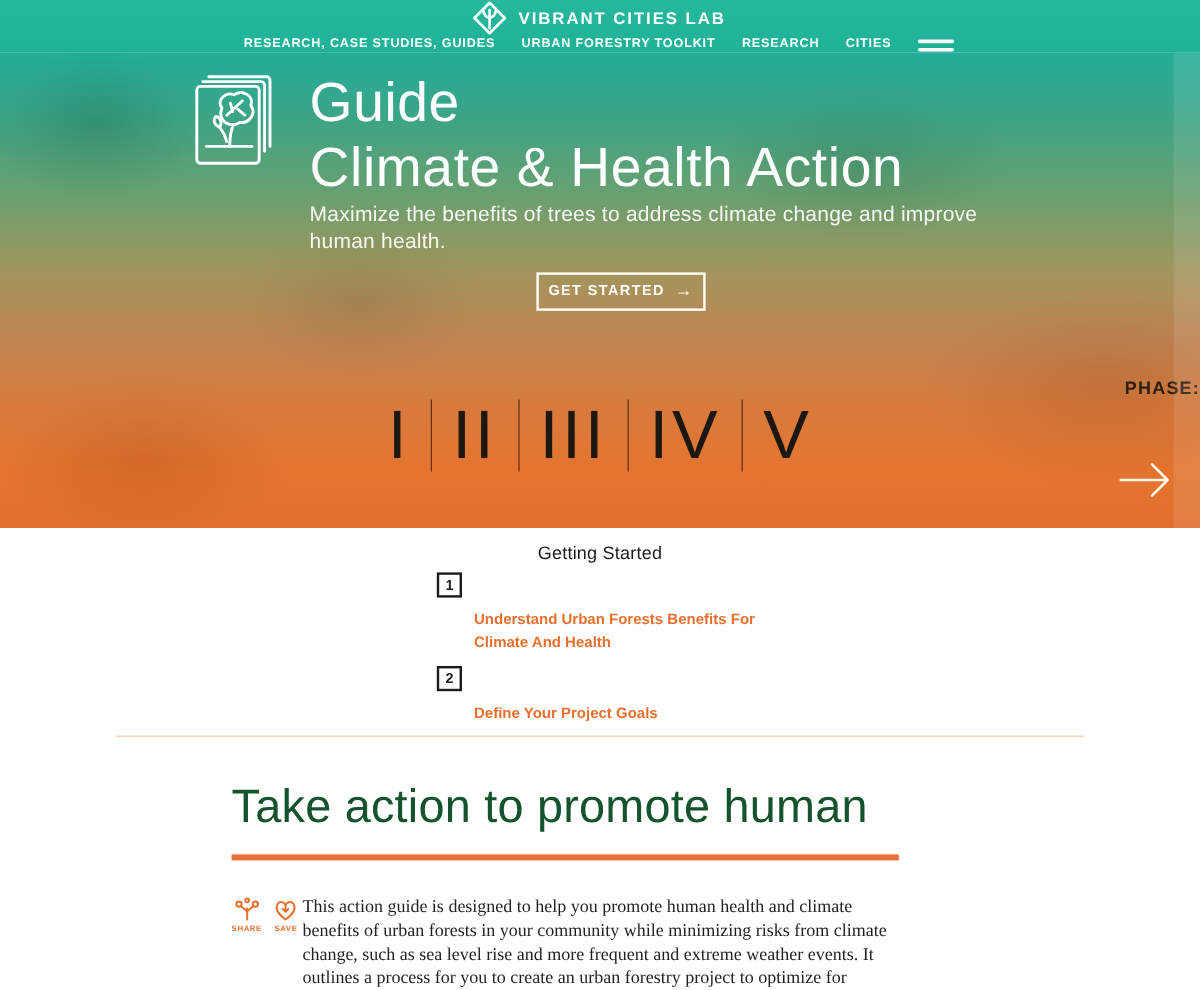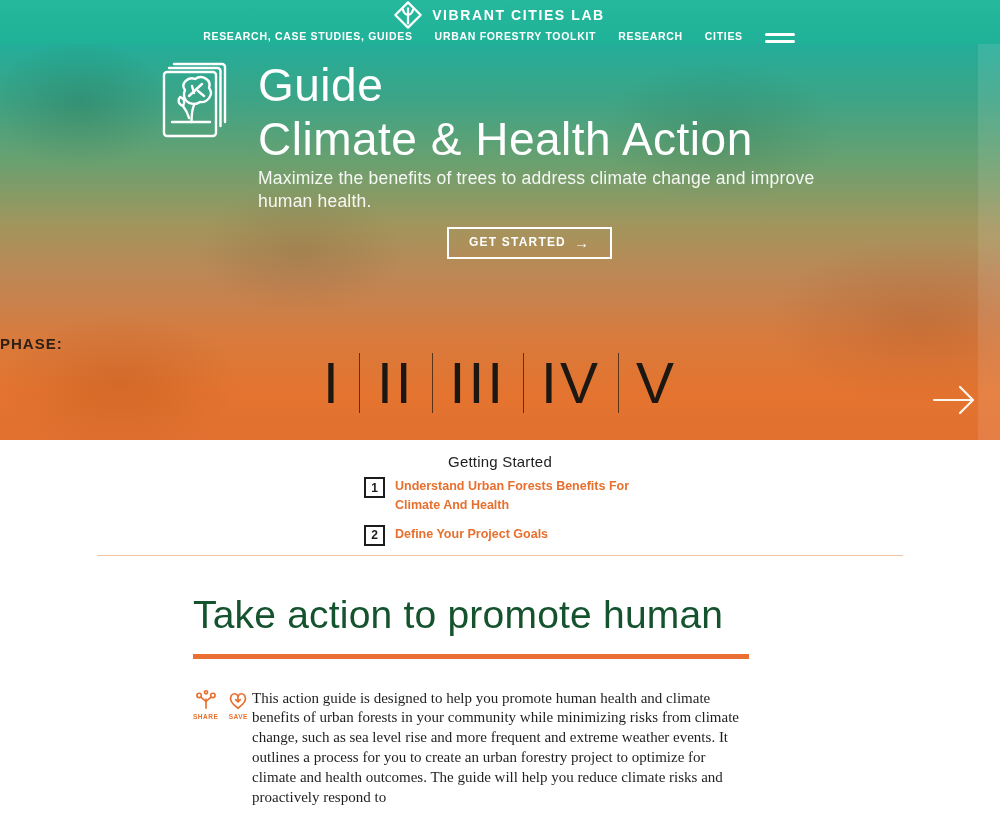--- a/index.html
+++ b/index.html
@@ -36,40 +36,40 @@
   .hero::after { content:""; position:absolute; right:0; top:0; bottom:0; width:22px;
                  background:rgba(255,255,255,.10); pointer-events:none; }
   .guide-icon { position:absolute; left:158px; top:16px; }
   .hero-text { padding:14px 0 0 258px; width:830px; }
   .hero-title { color:#fff; font-weight:300; font-size:46px; line-height:1.18; letter-spacing:.5px; }
   .hero-title span { display:block; }
   .hero-sub { color:rgba(255,255,255,.93); font-weight:300;
               font-size:17.5px; line-height:1.32; letter-spacing:.2px; }
   .hero-sub span { display:block; }
   .cta { margin-top:14px; margin-left:189px; display:inline-flex; align-items:flex-start; gap:8px;
-         border:2px solid #fff; color:#fff; padding:6px 20px 7px; cursor:pointer;
+         border:2px solid #fff; color:#fff; padding:6px 8px 7px; cursor:pointer;
          font-size:12px; font-weight:bold; letter-spacing:1.2px; text-decoration:none; background:transparent; }
   .cta .arr { font-weight:normal; font-size:15px; line-height:1; }
-  .phase { margin-top:76px; text-align:left; }
+  .phase { margin-top:56px; text-align:right; }
   .phase-label { color:#2e2014; font-size:15px; font-weight:bold; letter-spacing:1px; }
   .numerals { margin-top:0px; display:flex; align-items:center; justify-content:center; gap:17px; }
   .numerals .ph { font-size:57px; font-weight:300; color:#1d1711; letter-spacing:3px;
                   line-height:1.1; cursor:pointer; }
   .numerals .sep { width:1px; height:60px; background:rgba(45,28,14,.75); }
   .next-arrow { position:absolute; right:22px; top:338px; cursor:pointer; }
 
   
   .getting { padding-top:13px; }
   .getting h3 { text-align:center; font-size:15px; font-weight:400; color:#1e1e1e; letter-spacing:.2px; }
   .steps { list-style:none; width:272px; margin:7px auto 0; }
   .steps li { display:flex; gap:10px; margin-bottom:9px; }
   .step-num { flex:0 0 auto; width:21px; height:21px; border:2px solid #1c1c1c; color:#1c1c1c;
               font-size:12px; font-weight:bold; display:flex; align-items:center; justify-content:center; }
   .steps a { color:#e8702e; font-size:12.5px; font-weight:bold; line-height:1.55;
-             text-decoration:none; cursor:pointer; }
+             text-decoration:none; cursor:pointer;margin-top:30px; }
   .getting hr { border:none; border-top:1px solid #f2c3a0; margin:6px 97px 0; }
 
   
   .main { padding:36px 0 0 193px; width:1000px; }
   .main h2 { font-size:39px; font-weight:300; color:#14532d; line-height:1.2; letter-spacing:.2px; }
   .main h2 span { display:block; }
   .rule { width:556px; height:5px; background:#ea6f33; margin-top:15px; }
   .content-row { display:flex; margin-top:30px; width:556px; }
   .doc-actions { flex:0 0 59px; display:flex; gap:9px; align-items:flex-start; }
   .doc-action { display:flex; flex-direction:column; align-items:center; gap:2px; cursor:pointer; }

